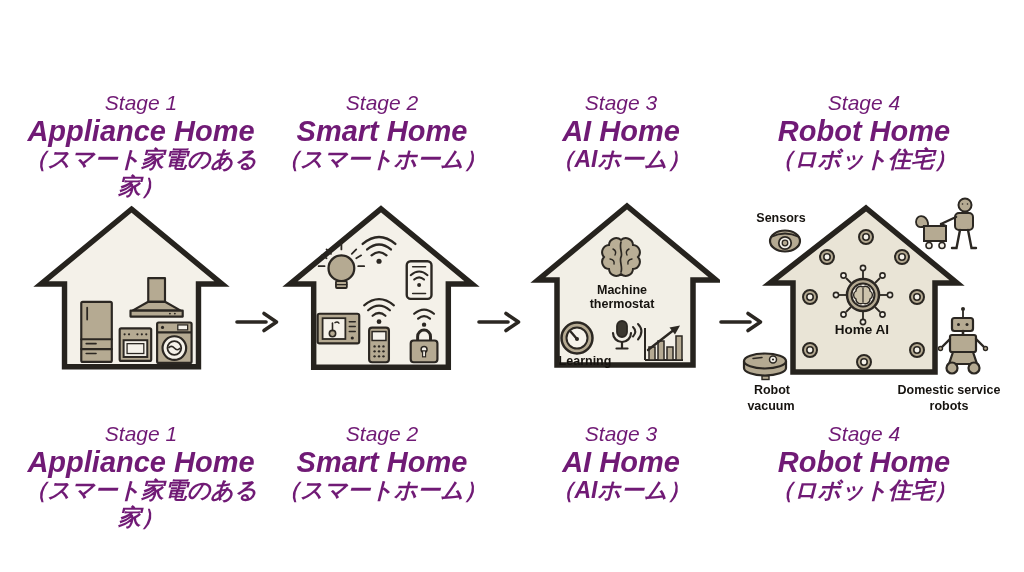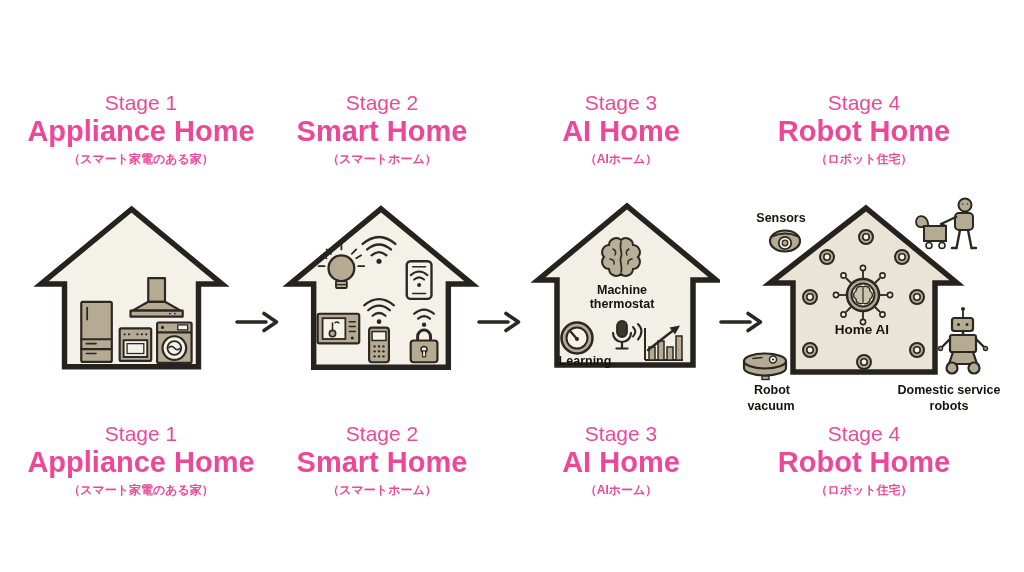--- a/index.html
+++ b/index.html
@@ -1,21 +1,21 @@
 <!DOCTYPE html>
 <html><head>
 <meta charset="utf-8">
 <style>
   html,body{margin:0;padding:0;background:#ffffff;}
   .canvas{position:relative;width:1024px;height:572px;background:#ffffff;
           font-family:"Liberation Sans",sans-serif;overflow:hidden;}
-  .stage-header{position:absolute;width:242px;text-align:center;color:#ec4899;}
+  .stage-header{position:absolute;width:242px;text-align:center;color:#701a75;font-style:italic;}
   .s-line{font-size:21px;font-weight:400;line-height:26px;}
   .s-name{font-size:29px;font-weight:700;line-height:30px;}
-  .s-jp{font-size:12px;font-weight:700;line-height:27px;}
+  .s-jp{font-size:23px;font-weight:700;line-height:27px;}
   .house,.arrow{position:absolute;}
   svg text{font-family:"Liberation Sans","DejaVu Sans",sans-serif;font-weight:700;fill:#16130f;}
 </style>
 </head>
 <body>
 
 <div class="canvas">
 
   <div class="stage-header" style="left:20px;top:90px;">
     <div class="s-line">Stage 1</div>

